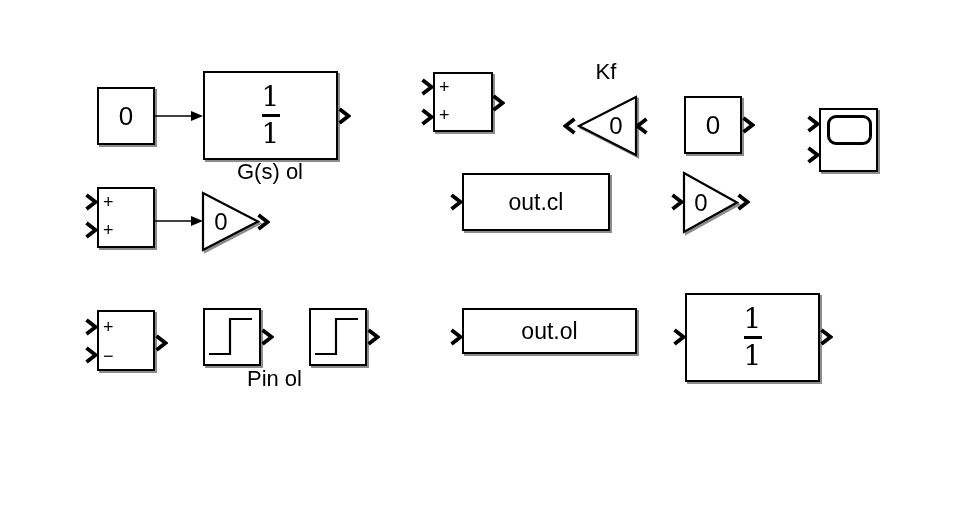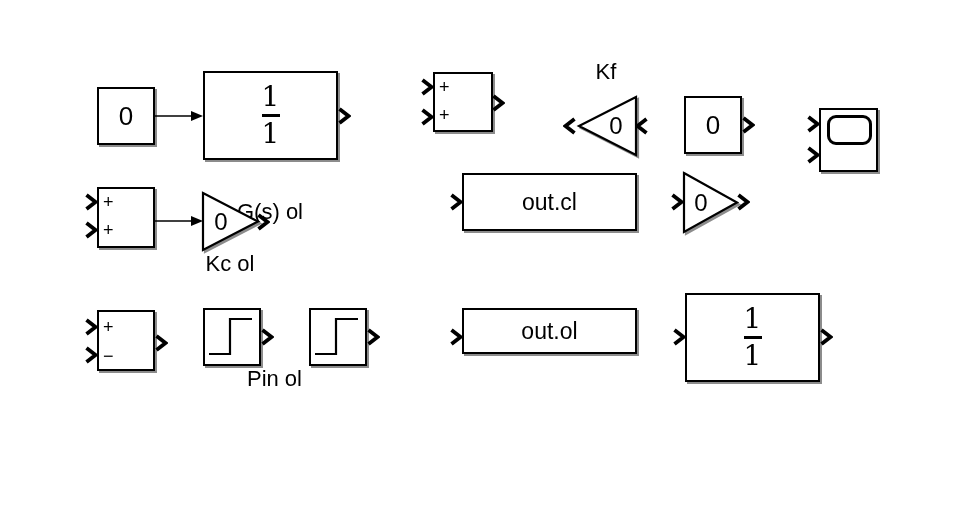--- a/index.html
+++ b/index.html
@@ -44,21 +44,21 @@
   <div class="blk" style="left:203px; top:71px; width:135px; height:89px;">
     <div class="frac">
       <span>1</span>
       <div class="frac-bar"></div>
       <span>1</span>
     </div>
   </div>
   <svg class="port chev" style="left:337px; top:106px;" width="14" height="20">
     <polyline points="2.5,3 11.5,10 2.5,17" fill="none" stroke="#000" stroke-width="3.8"></polyline>
   </svg>
-  <div class="lbl" style="left:200px; top:163px;margin-top:40px;">G(s) ol</div>
+  <div class="lbl" style="left:200px; top:163px;">G(s) ol</div>
 
   <div class="blk" style="left:97px; top:187px; width:58px; height:61px;">
     <span class="sign" style="top:5px;">+</span>
     <span class="sign" style="top:33px;">+</span>
   </div>
   <svg class="port chev" style="left:84px; top:192px;" width="14" height="20">
     <polyline points="2.5,3 11.5,10 2.5,17" fill="none" stroke="#000" stroke-width="3.8"></polyline>
   </svg>
   <svg class="port chev" style="left:84px; top:220px;" width="14" height="20">
     <polyline points="2.5,3 11.5,10 2.5,17" fill="none" stroke="#000" stroke-width="3.8"></polyline>
@@ -69,21 +69,20 @@
     <polygon points="36,2 48,7 36,12" fill="#000"></polygon>
   </svg>
 
   <svg class="tri" style="left:201px; top:191px;" width="62" height="63">
     <polygon points="2,2 57,30.5 2,59" fill="#fff" stroke="#000" stroke-width="2.2"></polygon>
   </svg>
   <div class="gain-val" style="left:208px; top:210px;">0</div>
   <svg class="port chev" style="left:256px; top:212px;" width="14" height="20">
     <polyline points="2.5,3 11.5,10 2.5,17" fill="none" stroke="#000" stroke-width="3.8"></polyline>
   </svg>
-  <div class="lbl" style="left:160px; top:255px;">Kc ol</div>
 
   <div class="blk" style="left:97px; top:310px; width:58px; height:61px;">
     <span class="sign" style="top:7px;">+</span>
     <span class="sign" style="top:36px;">−</span>
   </div>
   <svg class="port chev" style="left:84px; top:317px;" width="14" height="20">
     <polyline points="2.5,3 11.5,10 2.5,17" fill="none" stroke="#000" stroke-width="3.8"></polyline>
   </svg>
   <svg class="port chev" style="left:84px; top:345px;" width="14" height="20">
     <polyline points="2.5,3 11.5,10 2.5,17" fill="none" stroke="#000" stroke-width="3.8"></polyline>
@@ -147,21 +146,21 @@
   <div class="blk" style="left:819px; top:108px; width:59px; height:64px;">
     <div class="scope-screen"></div>
   </div>
   <svg class="port chev" style="left:806px; top:114px;" width="14" height="20">
     <polyline points="2.5,3 11.5,10 2.5,17" fill="none" stroke="#000" stroke-width="3.8"></polyline>
   </svg>
   <svg class="port chev" style="left:806px; top:145px;" width="14" height="20">
     <polyline points="2.5,3 11.5,10 2.5,17" fill="none" stroke="#000" stroke-width="3.8"></polyline>
   </svg>
 
-  <div class="blk" style="left:462px; top:173px; width:175px; height:58px;">
+  <div class="blk" style="left:462px; top:173px; width:148px; height:58px;">
     <span class="outtext">out.cl</span>
   </div>
   <svg class="port chev" style="left:449px; top:192px;" width="14" height="20">
     <polyline points="2.5,3 11.5,10 2.5,17" fill="none" stroke="#000" stroke-width="3.8"></polyline>
   </svg>
 
   <svg class="tri" style="left:682px; top:171px;" width="60" height="65">
     <polygon points="2,2 55,31.5 2,61" fill="#fff" stroke="#000" stroke-width="2.2"></polygon>
   </svg>
   <div class="gain-val" style="left:688px; top:191px;">0</div>

